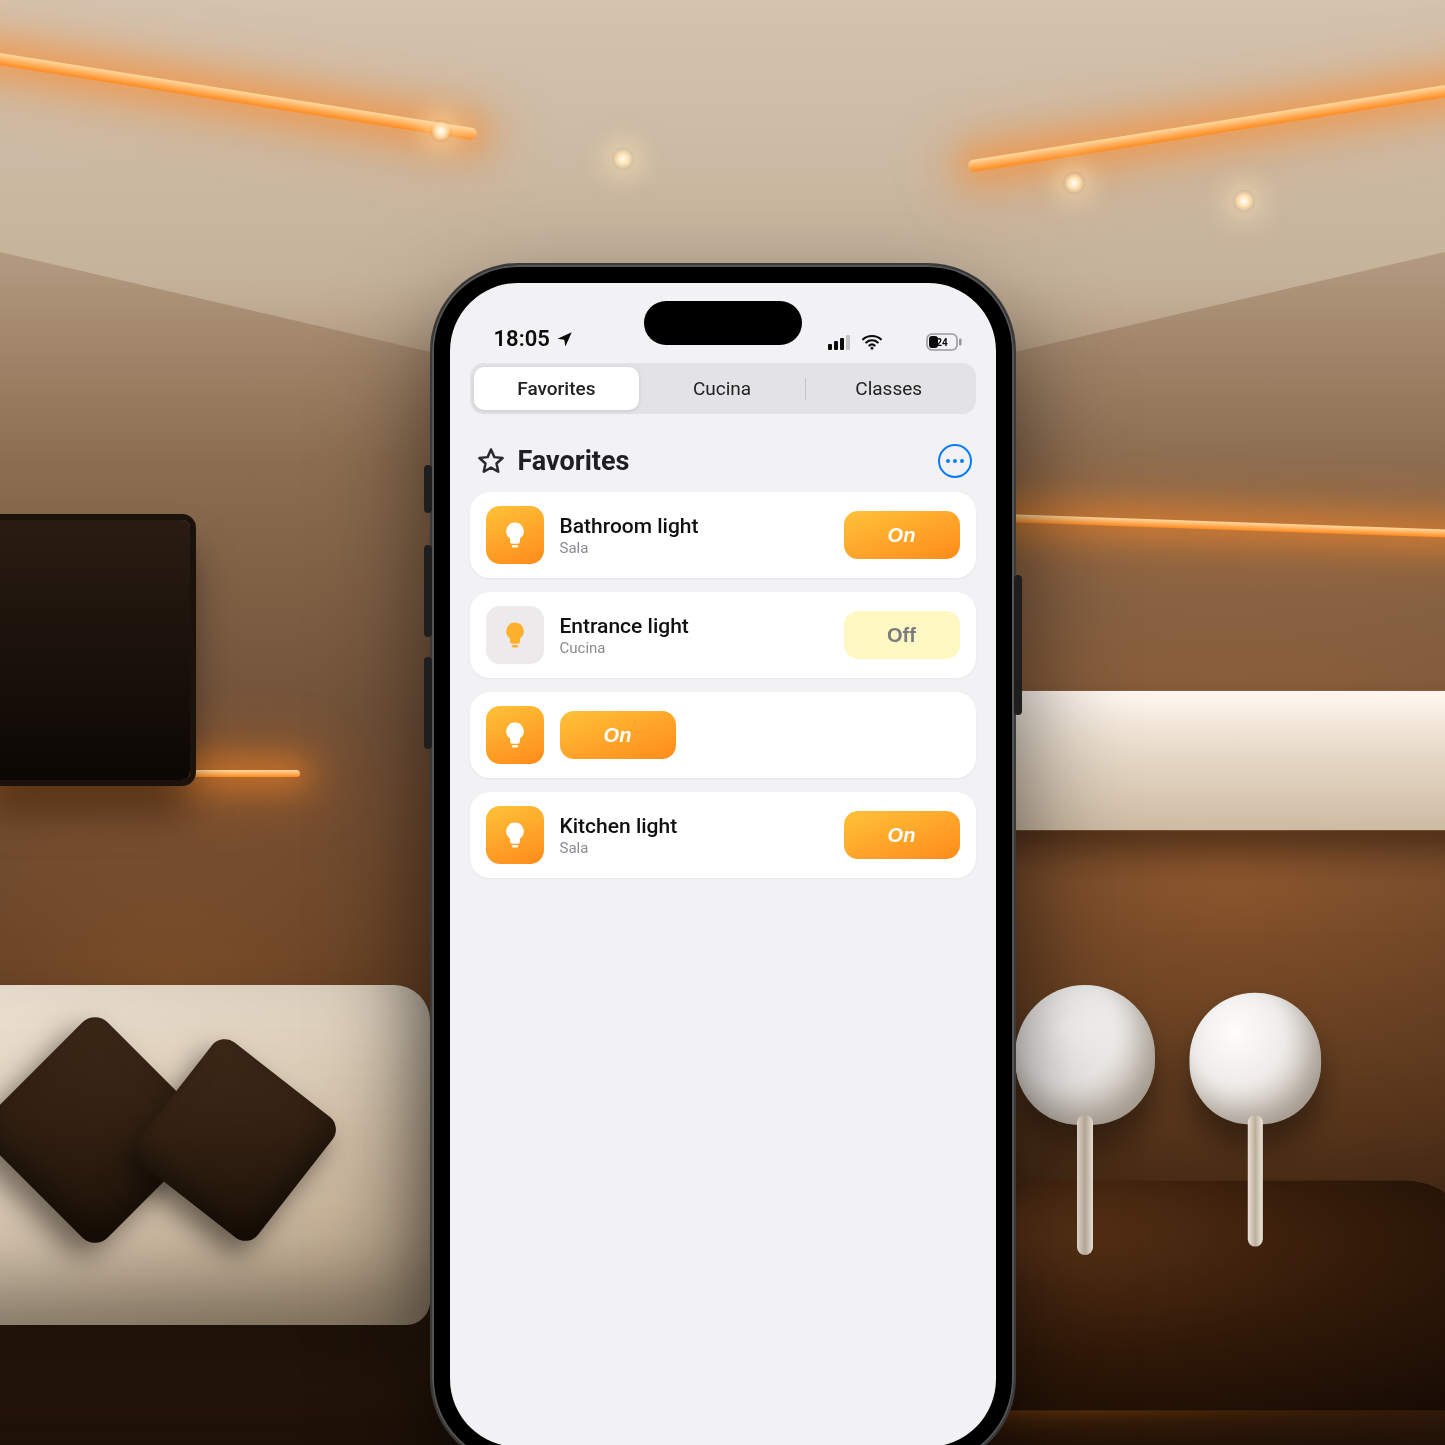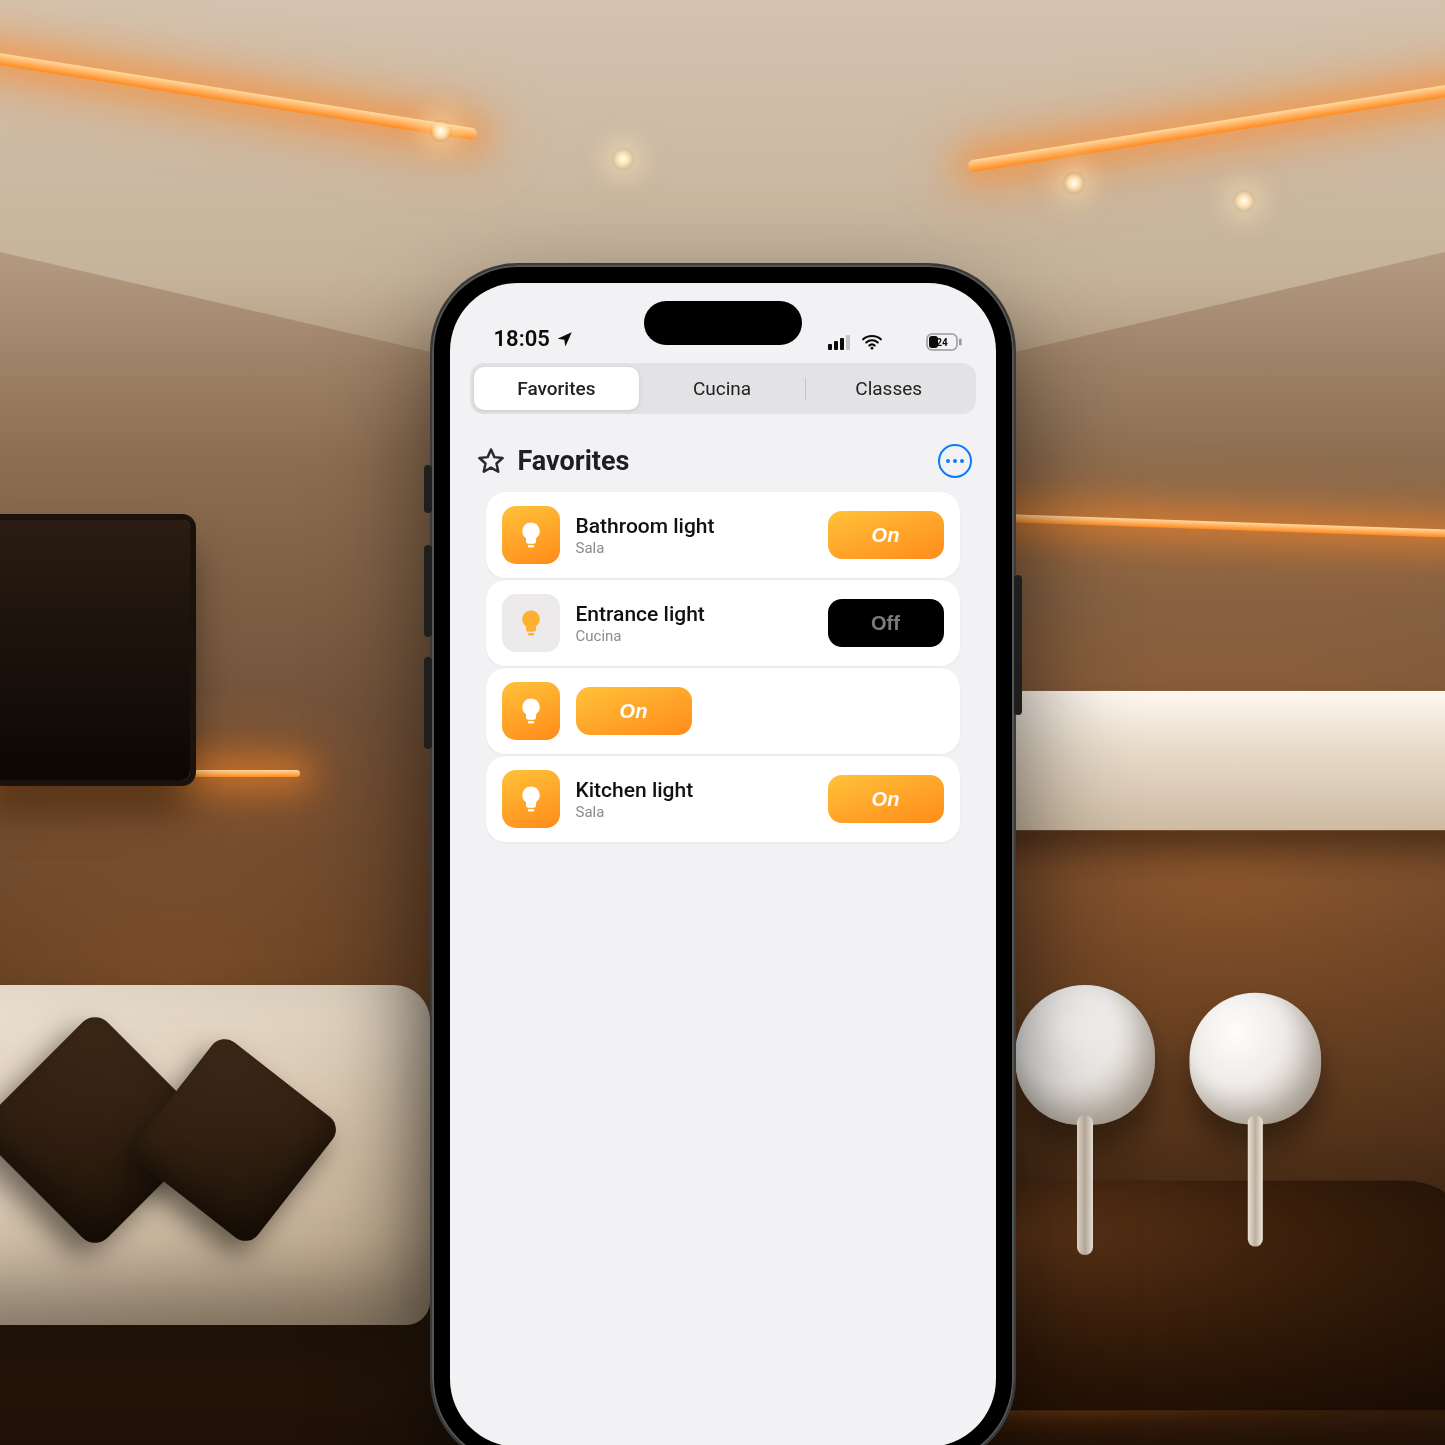--- a/index.html
+++ b/index.html
@@ -218,21 +218,21 @@
   
   .section-header {
     display:flex; align-items:center; justify-content:space-between;
     padding: 30px 24px 14px 26px;
   }
   .section-header .left { display:flex; align-items:center; gap:12px; }
   .section-title { font-size:27px; font-weight:700; color:#1f1f22; }
   .star-icon svg { display:block; }
 
   
-  .devices { padding: 0 36px; display:flex; flex-direction:column; gap:2px; }
+  .devices { padding: 0 20px; display:flex; flex-direction:column; gap:14px; }
   .device-card {
     background:#fff;
     border-radius:20px;
     padding:14px 16px;
     display:flex; align-items:center; gap:16px;
     box-shadow: 0 1px 3px rgba(0,0,0,.05);
   }
   .device-icon {
     width:58px; height:58px; border-radius:14px;
     display:flex; align-items:center; justify-content:center;
@@ -253,21 +253,21 @@
     font-size:20px; font-weight:600; cursor:pointer;
     display:flex; align-items:center; justify-content:center;
   }
   .state-btn.on {
     color:#fff;
     background: linear-gradient(160deg, #ffc23a 0%, #ff8b1a 100%);
     font-style: italic;
   }
   .state-btn.off {
     color:#7b7b80;
-    background:#000000;
+    background:#fef9c3;
   }
 </style>
 </head>
 <body>
 
 <div class="room-bg">
   <div class="ceiling"></div>
   <div class="led-strip led1"></div>
   <div class="led-strip led2"></div>
   <div class="led-strip led3"></div>

